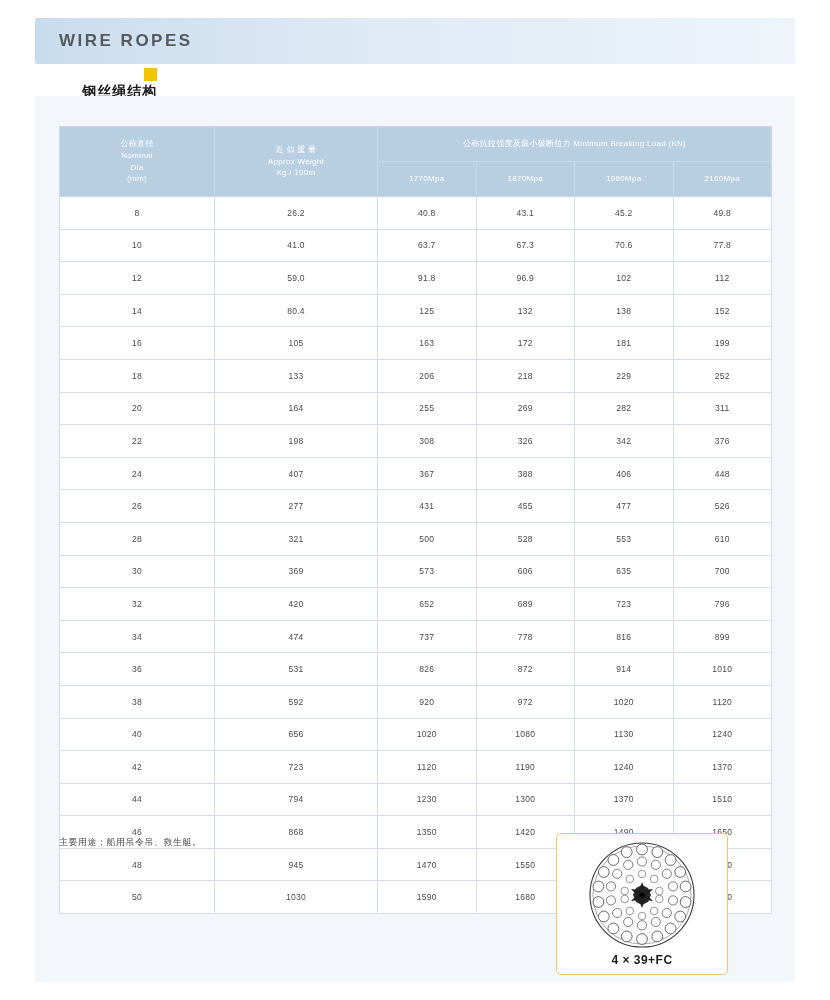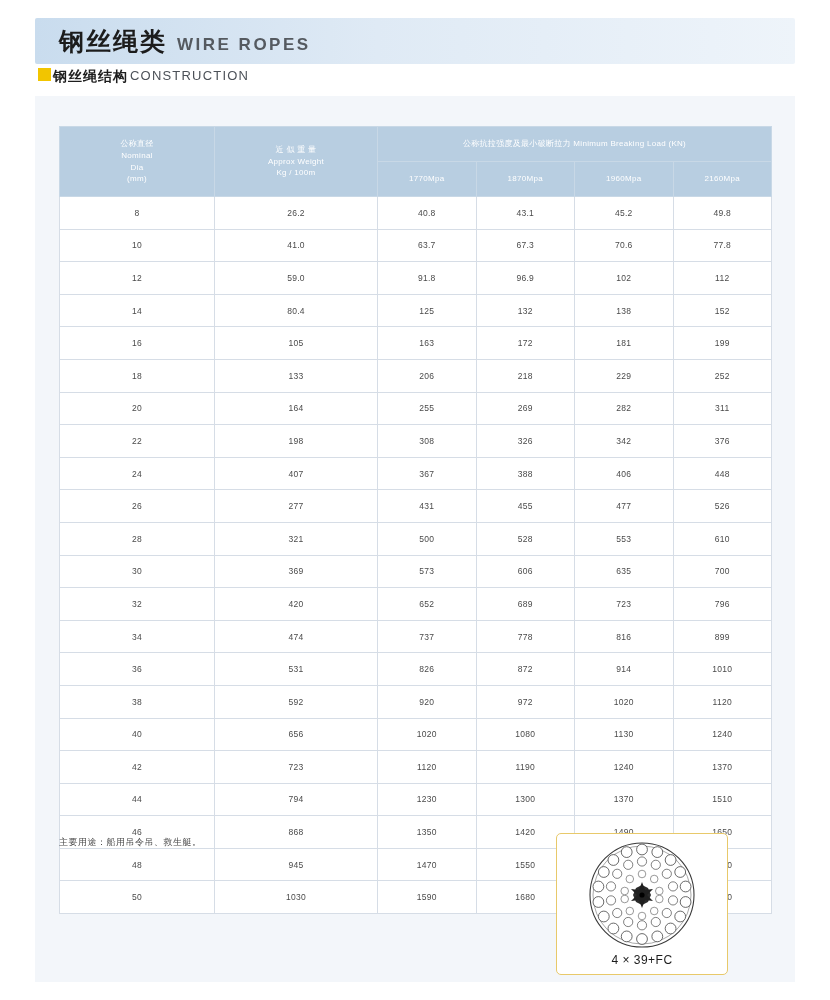--- a/index.html
+++ b/index.html
@@ -53,22 +53,23 @@
     color: #555a60;
     letter-spacing: 2.5px;
   }
 
   
   .subtitle-row {
     position: absolute;
     left: 38px;
     top: 68px;
     display: flex;
-    align-items: flex-start;
+    align-items: flex-end;
     gap: 2px;
+    flex-direction: column;
   }
   .sub-marker {
     width: 13px;
     height: 13px;
     background: #f2c500;
     display: inline-block;
   }
   .sub-cn {
     font-family: "DejaVu Sans", sans-serif;
     font-size: 14px;
@@ -160,33 +161,32 @@
     top: 6px;
     transform: translateX(-50%);
   }
   .fig-caption {
     position: absolute;
     left: 0;
     right: 0;
     bottom: 7px;
     text-align: center;
     font-size: 12px;
-    font-weight: normal;
+    font-weight: bold;
     color: #1c1c1c;
     letter-spacing: .5px;
   }
 </style>
 </head>
 <body>
 
 <div class="page">
 
   <div class="banner">
     <div class="banner-inner">
-      <span class="banner-cn">钢丝绳类</span>
       <span class="banner-en">WIRE ROPES</span>
     </div>
   </div>
 
   <div class="subtitle-row">
     <span class="sub-marker"></span>
     <span class="sub-cn">钢丝绳结构</span>
     <span class="sub-en">CONSTRUCTION</span>
   </div>
 

